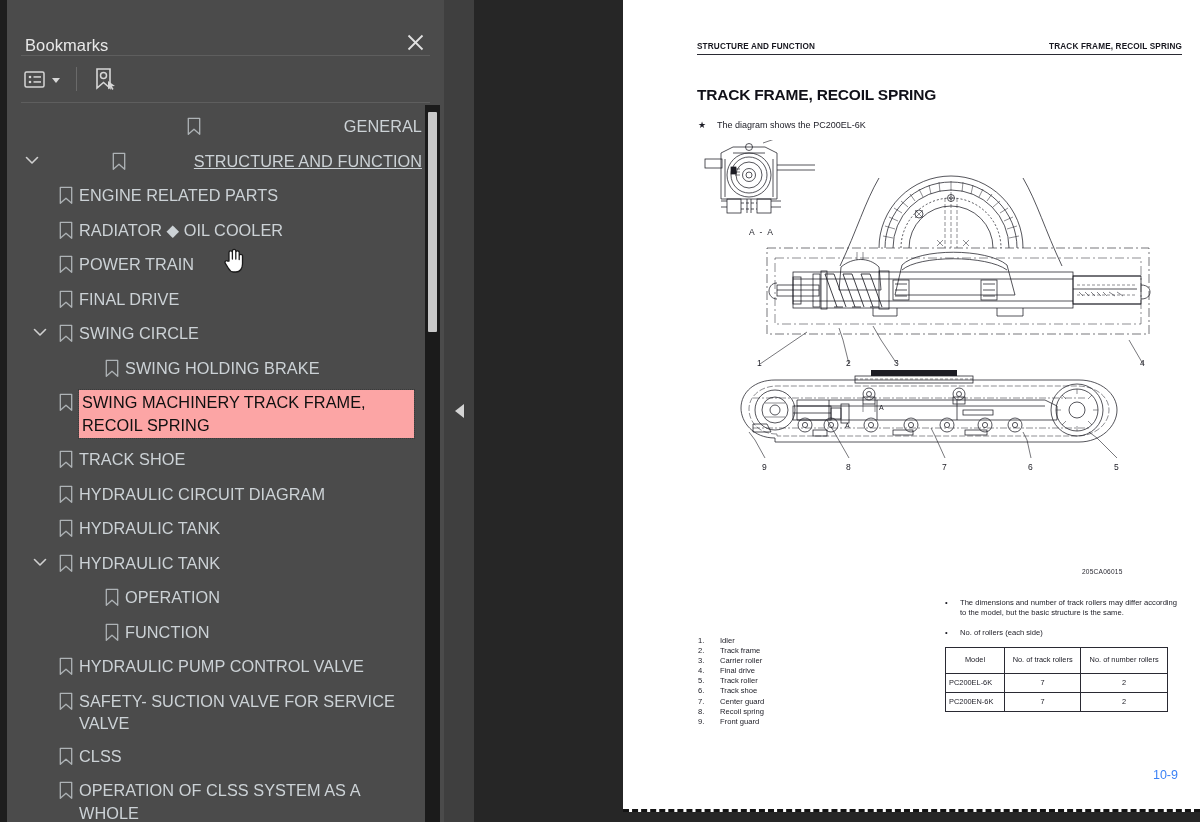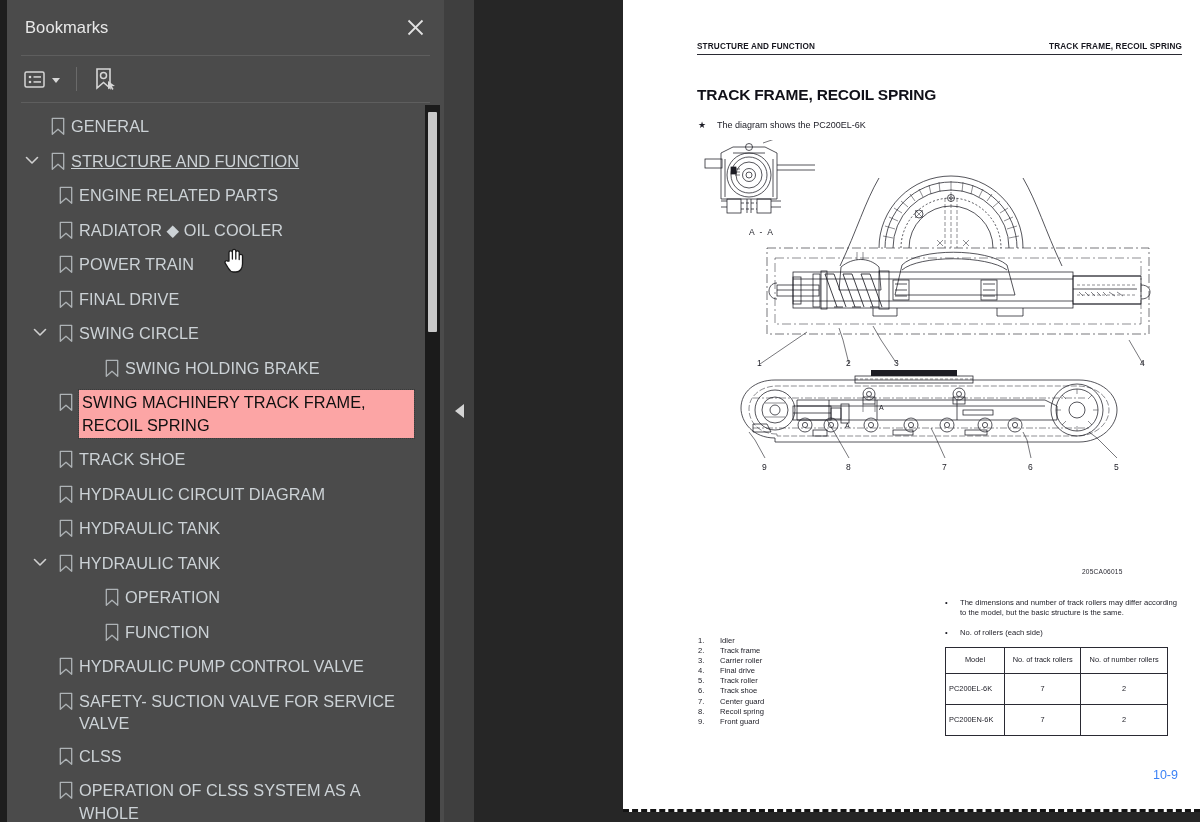--- a/index.html
+++ b/index.html
@@ -20,21 +20,21 @@
   .bm-panel {
     position: relative;
     width: 444px; height: 822px;
     background: #4b4b4b;
     border-left: 7px solid #1e1e1e;
     display: flex; flex-direction: column;
     flex: 0 0 444px;
   }
   .bm-header {
     height: 55px;
-    display: flex; align-items: center;
+    display: flex; align-items: flex-end;
     padding: 0 16px 0 18px;
     color: #e6e6e6;
   }
   .bm-title {
     font-size: 16.5px;
     color: #e8e8e8;
     letter-spacing: .1px;
     flex: 1;
   }
   .bm-close {
@@ -99,21 +99,21 @@
     padding-top: 4px;
   }
   .node-label {
     font-size: 16.3px;
     color: #ccd2d6;
     line-height: 22.5px;
     padding-top: 2px;
     letter-spacing: .05px;
     white-space: pre-wrap;
   }
-  .node.lvl0 { padding-left: 12px; }
+  .node.lvl0 { padding-left: 12px; justify-content: space-between; }
   .node.lvl1 { padding-left: 20px; }
   .node.lvl2 { padding-left: 66px; }
   .node.selected .node-label {
     background: #fca5a5;
     color: #101010;
     outline: 1px dotted #3a3a3a;
     padding: 1px 3px 2px 3px;
     margin-top: 1px;
     display: inline-block;
     max-width: 335px;
@@ -226,21 +226,21 @@
   .tbl {
     margin-top: 3px;
     border-collapse: collapse;
     width: 223px;
     font-size: 7.4px;
     color: #1b1b24;
     border-radius: 7px;
   }
   .tbl th, .tbl td {
     border: 1px solid #2a2a33;
-    padding: 10px 2px;
+    padding: 4px 2px;
     text-align: center;
     font-weight: normal;
   }
   .tbl th { padding: 7px 2px; }
   .tbl td.modelcell { text-align: left; padding-left: 3px; }
   .pageno {
     position: absolute; top: 768px; right: 4px;
     font-size: 12.5px; color: #3b82f6;
   }
 

